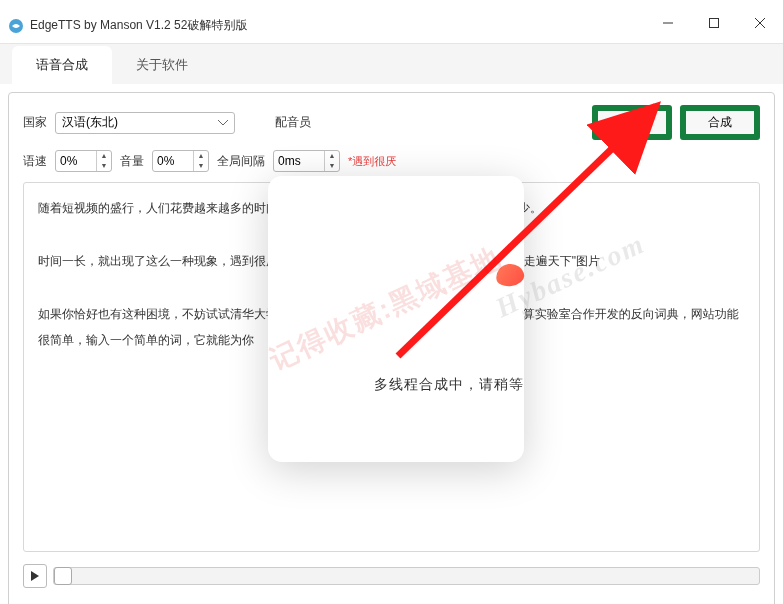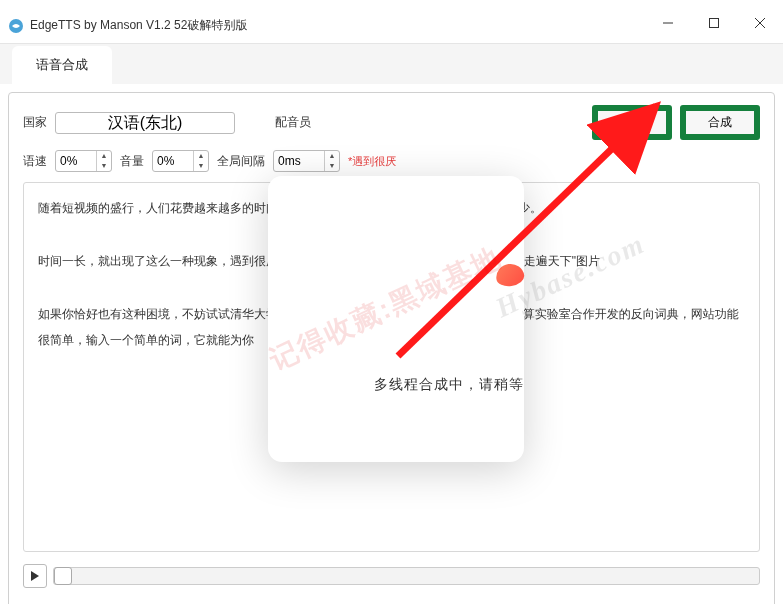--- a/index.html
+++ b/index.html
@@ -12,21 +12,21 @@
 .win-btn { width: 46px; height: 30px; display: flex; align-items: center; justify-content: center; cursor: pointer; }
 
 .tabs { display: flex; height: 40px; align-items: flex-end; padding: 0 12px; background: #f5f5f5; }
 .tab { padding: 10px 24px; font-size: 13px; color: #555; cursor: pointer; border-radius: 6px 6px 0 0; }
 .tab.active { background: #fff; color: #222; }
 
 .content-panel { margin: 8px; border: 1px solid #d0d0d0; border-radius: 4px; padding: 12px 14px; background: #fff; height: 525px; position: relative; }
 
 .row { display: flex; align-items: center; gap: 8px; margin-bottom: 10px; }
 .label { font-size: 12px; color: #333; white-space: nowrap; }
-.select { border: 1px solid #bbb; border-radius: 3px; height: 22px; padding: 0 6px; font-size: 16px; background: #fff; display: flex; align-items: center; justify-content: space-between; cursor: pointer; flex-direction: column; }
+.select { border: 1px solid #bbb; border-radius: 3px; height: 22px; padding: 0 6px; font-size: 12px; background: #fff; display: flex; align-items: center; justify-content: space-between; cursor: pointer; }
 .select .chev { margin-left: 6px; }
 .spin { display: flex; align-items: center; border: 1px solid #bbb; border-radius: 3px; height: 22px; background: #fff; }
 .spin input { border: none; width: 40px; padding: 0 4px; font-size: 12px; outline: none; }
 .spin-btns { display: flex; flex-direction: column; border-left: 1px solid #ccc; }
 .spin-btns span { width: 14px; height: 10px; font-size: 7px; text-align: center; line-height: 10px; cursor: pointer; color: #555; }
 .btn { border: 6px solid #15803d; background: #f7f7f7; border-radius: 3px; padding: 3px 22px; font-size: 12px; cursor: pointer; }
 .exp-label { color: #e63c3c; font-size: 11px; }
 
 .textarea { border: 1px solid #d8d8d8; border-radius: 3px; padding: 12px 14px; font-size: 12px; line-height: 2.2; color: #333; height: 370px; background: #fff; white-space: pre-wrap; }
 
@@ -69,20 +69,21 @@
         <svg width="10" height="10">
           <line x1="0" y1="0" x2="10" y2="10" stroke="#333" stroke-width="1"></line>
           <line x1="10" y1="0" x2="0" y2="10" stroke="#333" stroke-width="1"></line>
         </svg>
       </div>
   </div>
 </div>
 
 <div class="tabs">
   <div class="tab active">语音合成</div>
+  <div class="tab">关于软件</div>
 </div>
 
 <div class="content-panel">
 
   <div class="row">
     <span class="label">国家</span>
     <div class="select" style="width:180px">
       <span>汉语(东北)</span>
       <svg class="chev" width="10" height="6">
           <path d="M0 0 L5 5 L10 0" stroke="#666" fill="none"></path>

